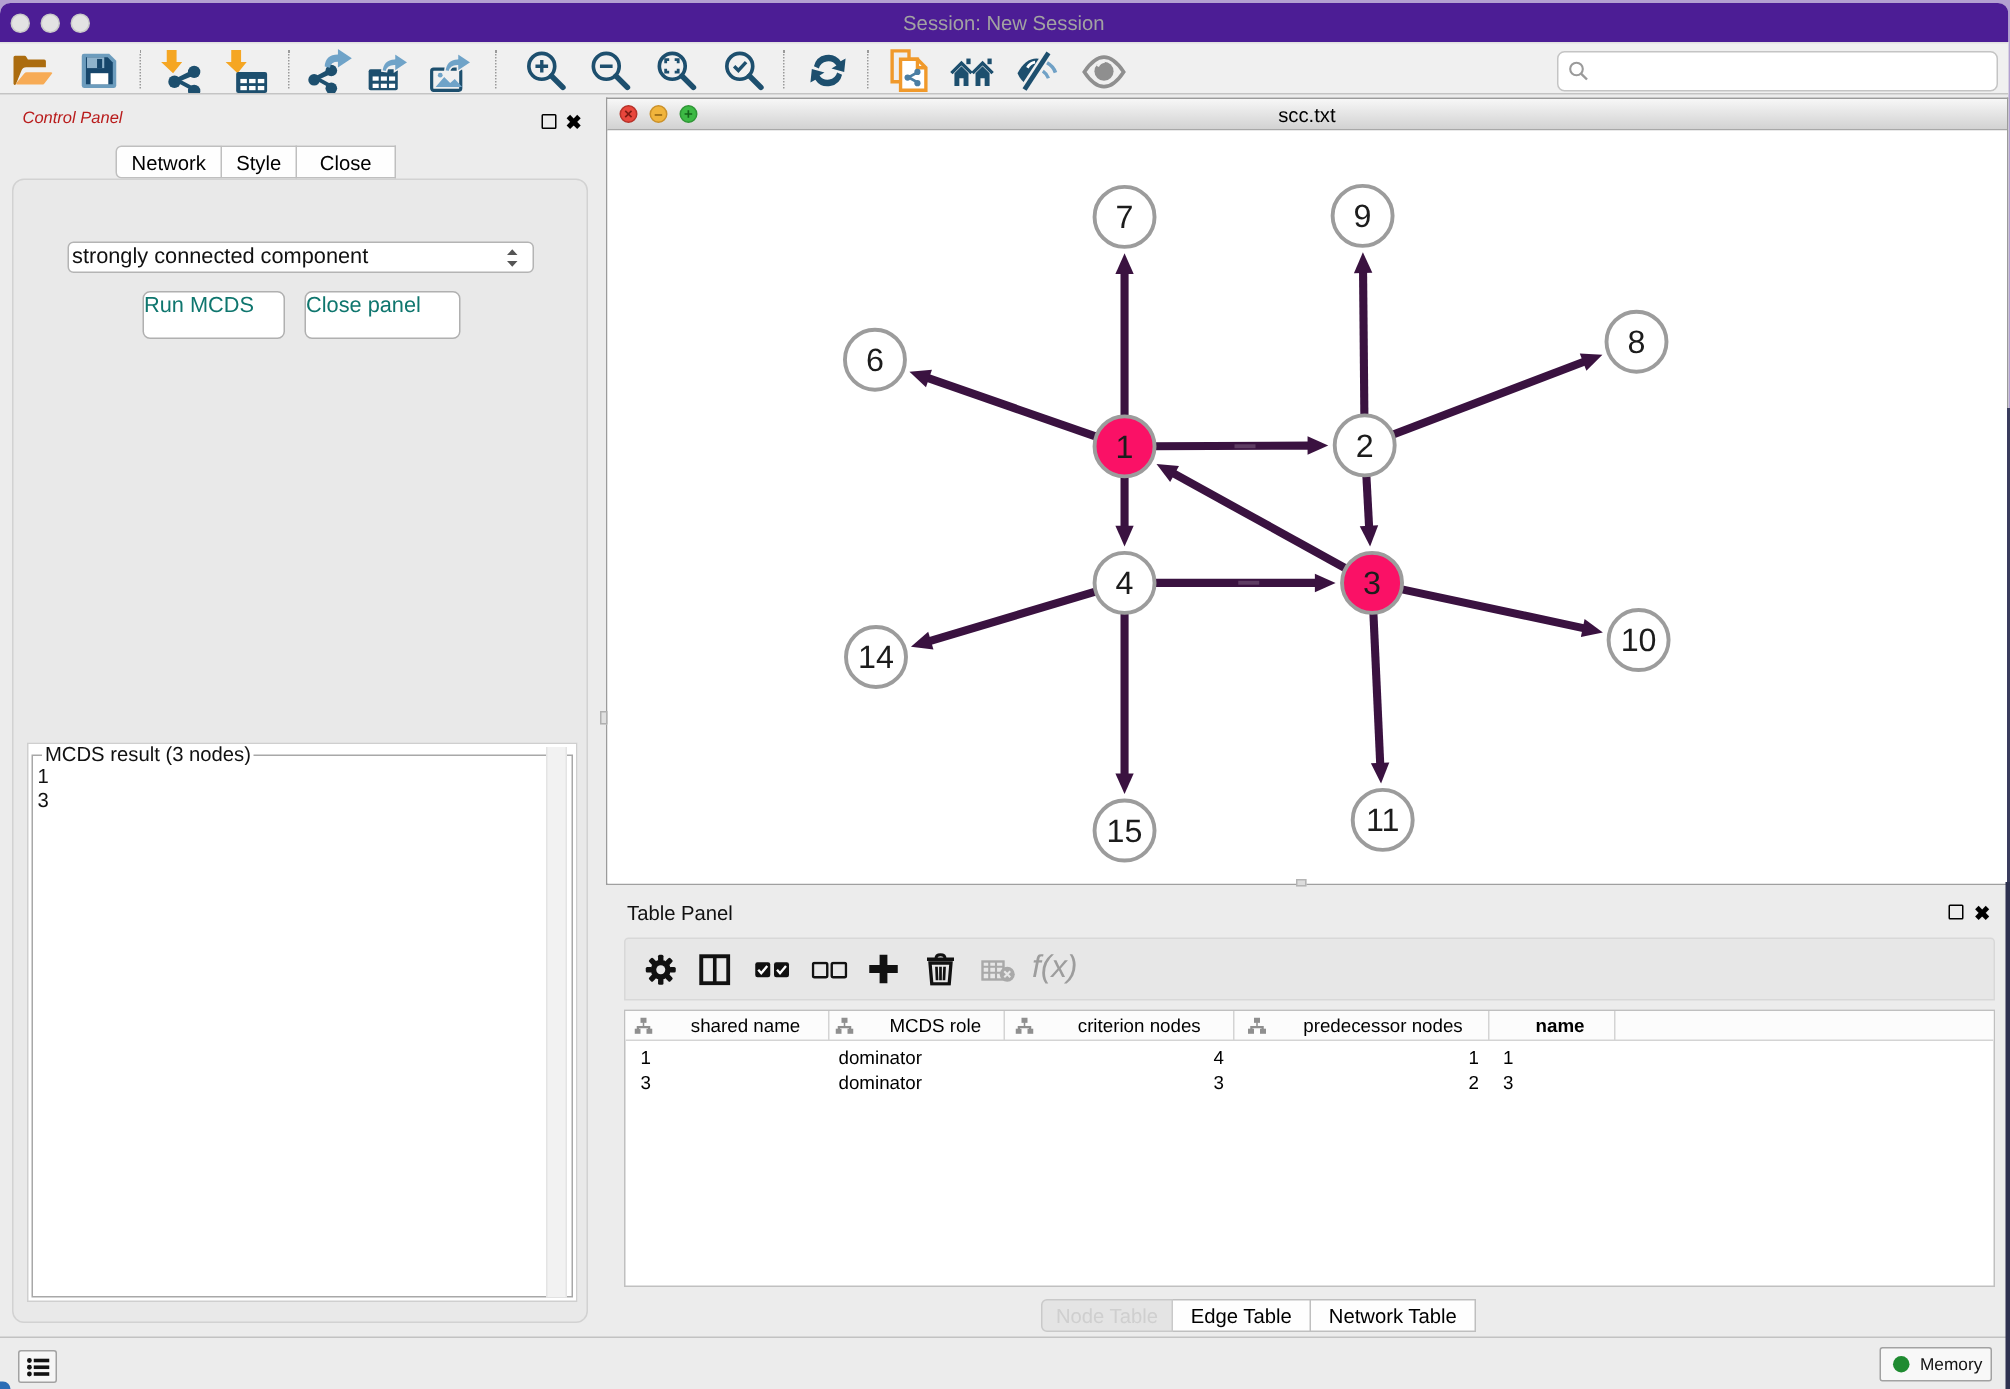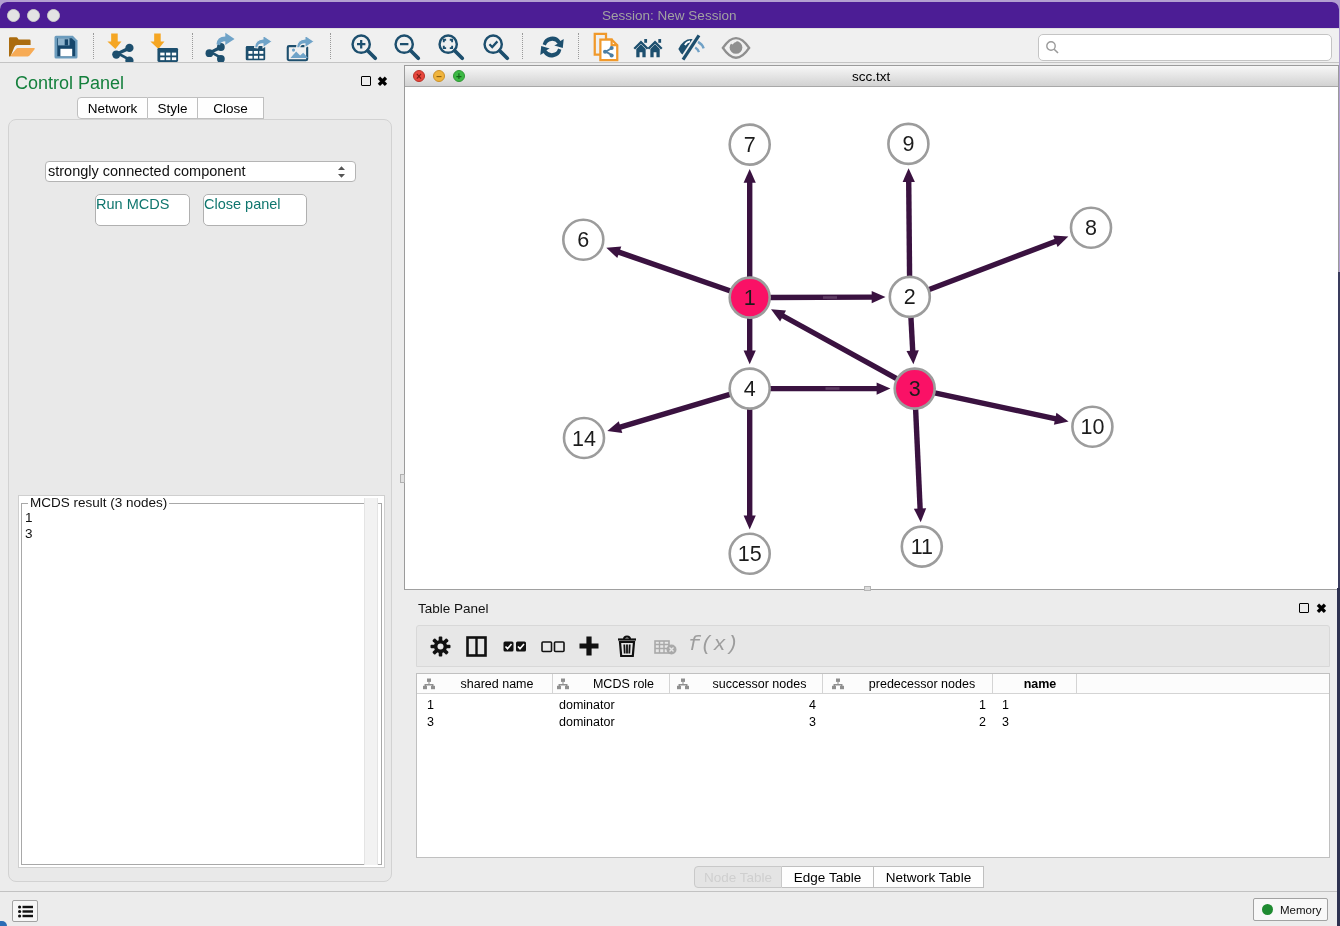--- a/index.html
+++ b/index.html
@@ -11,21 +11,21 @@
 .tl { position:absolute; top:6.5px; width:13px; height:13px; border-radius:50%; background:#e3e3e3; border:1px solid #c9c9c9; }
 #titlebar .t1 { left:7px; } #titlebar .t2 { left:27px; } #titlebar .t3 { left:47px; }
 #wintitle { position:absolute; top:6px; left:0; right:0; text-align:center; font-size:13.5px; color:#a2a2a2; }
 
 #toolbar { position:absolute; top:26px; left:0; right:0; height:35px; background:#f0f0f0; border-top:1px solid #e0e0e0; border-bottom:1px solid #c4c4c4; }
 .tbi { position:absolute; top:3px; width:30px; height:30px; }
 .tbsep { position:absolute; top:4px; height:26px; width:0; border-left:1px dotted #9a9a9a; }
 #searchbox { position:absolute; top:5px; left:1038px; width:294px; height:26.5px; background:#fff; border:1px solid #c4c4c4; border-radius:5px; }
 
 #cpanel { position:absolute; top:62px; left:0; width:401px; height:829px; background:#ececec; }
-#cpanel-title { position:absolute; top:9px; left:15px; font-size:18px; color:#15803d; }
+#cpanel-title { position:absolute; top:9px; left:15px; font-size:11px; color:#b91c1c;font-style:italic; }
 .float-ic { position:absolute; width:10px; height:10px; border:1.6px solid #000; border-radius:1px; background:transparent; }
 .close-ic { position:absolute; font-size:13px; font-weight:bold; color:#000; line-height:10px; }
 .tabbar { position:absolute; display:flex; height:22px; font-size:13.5px; }
 .tab { height:22px; line-height:21px; background:#fefefe; color:#000; border:1px solid #bfbfbf; border-left:none; text-align:center; }
 .tab.first { border-left:1px solid #bfbfbf; border-radius:4px 0 0 4px; }
 .tab.last { border-radius:0 4px 4px 0;margin-top:48px; }
 .tab.sel { background:#e4e4e4; color:#cfcfcf; border-color:#c9c9c9; }
 #cp-content { position:absolute; top:55px; left:8px; width:384px; height:763px; background:#e9e9e9; border:1px solid #d2d2d2; border-radius:8px; }
 #opt-label { position:absolute; top:18px; left:0; width:100%; text-align:center; font-size:14.5px; color:#111; }
 #opt-select { position:absolute; top:41px; left:36px; width:311px; height:21px; background:#fff; border:1px solid #b4b4b4; border-radius:4px; font-size:14.5px; color:#111; line-height:19px; padding-left:2px; }
@@ -365,21 +365,21 @@
         <path d="M7.3 9.5 l0.4 9 M10 9.5 v9 M12.7 9.5 l-0.4 9" stroke="#111" stroke-width="1.8" fill="none"></path>
       </svg>
 
       <svg style="position:absolute;left:237px;top:14px" width="23" height="15" viewBox="0 0 23 15">
         <rect x="1" y="1" width="14" height="12" fill="none" stroke="#a9a9a9" stroke-width="1.6"></rect>
         <path d="M1 4.5 h14 M1 8.5 h14 M5.5 1 v12 M10 1 v12" stroke="#a9a9a9" stroke-width="1.4"></path>
         <circle cx="17.5" cy="9.5" r="5" fill="#a9a9a9"></circle>
         <path d="M15.5 7.5 l4 4 M19.5 7.5 l-4 4" stroke="#e7e7e7" stroke-width="1.4"></path>
       </svg>
 
-      <div style="position:absolute;left:271px;top:7px;font-family:Liberation Mono, monospace;font-style:italic;font-size:21px;color:#9d9d9d;">f(x)</div>
+      <div style="position:absolute;left:271px;top:7px;font-family:Liberation Sans, sans-serif;font-style:italic;font-size:21px;color:#9d9d9d;">f(x)</div>
     </div>
     <div id="tp-table">
       <div id="tp-header">
         <div class="th" style="left:0; width:136px;"><svg class="hier" style="position:absolute;left:6px;top:4px" width="12" height="12" viewBox="0 0 12 12">
               <g fill="#8f8f8f">
                 <rect x="4" y="0.5" width="4" height="3.4"></rect>
                 <rect x="0" y="7.8" width="4" height="3.4"></rect>
                 <rect x="8" y="7.8" width="4" height="3.4"></rect>
                 <path d="M5.5 3.5 h1 v2.5 h-1z M1.5 6 h9 v1.5 h-9z M1.5 6 h1.5 v2 h-1.5z M9 6 h1.5 v2 h-1.5z"></path>
               </g>
@@ -392,21 +392,21 @@
                 <path d="M5.5 3.5 h1 v2.5 h-1z M1.5 6 h9 v1.5 h-9z M1.5 6 h1.5 v2 h-1.5z M9 6 h1.5 v2 h-1.5z"></path>
               </g>
             </svg><span style="margin-left:14px">MCDS role</span></div>
         <div class="th" style="left:253px; width:153px;"><svg class="hier" style="position:absolute;left:7px;top:4px" width="12" height="12" viewBox="0 0 12 12">
               <g fill="#8f8f8f">
                 <rect x="4" y="0.5" width="4" height="3.4"></rect>
                 <rect x="0" y="7.8" width="4" height="3.4"></rect>
                 <rect x="8" y="7.8" width="4" height="3.4"></rect>
                 <path d="M5.5 3.5 h1 v2.5 h-1z M1.5 6 h9 v1.5 h-9z M1.5 6 h1.5 v2 h-1.5z M9 6 h1.5 v2 h-1.5z"></path>
               </g>
-            </svg><span style="margin-left:16px">successor nodes</span></div>
+            </svg><span style="margin-left:16px">criterion nodes</span></div>
         <div class="th" style="left:406px; width:170px;"><svg class="hier" style="position:absolute;left:9px;top:4px" width="12" height="12" viewBox="0 0 12 12">
               <g fill="#8f8f8f">
                 <rect x="4" y="0.5" width="4" height="3.4"></rect>
                 <rect x="0" y="7.8" width="4" height="3.4"></rect>
                 <rect x="8" y="7.8" width="4" height="3.4"></rect>
                 <path d="M5.5 3.5 h1 v2.5 h-1z M1.5 6 h9 v1.5 h-9z M1.5 6 h1.5 v2 h-1.5z M9 6 h1.5 v2 h-1.5z"></path>
               </g>
             </svg><span style="margin-left:18px">predecessor nodes</span></div>
         <div class="th" style="left:576px; width:84px;font-weight:bold;">name</div>
       </div>

